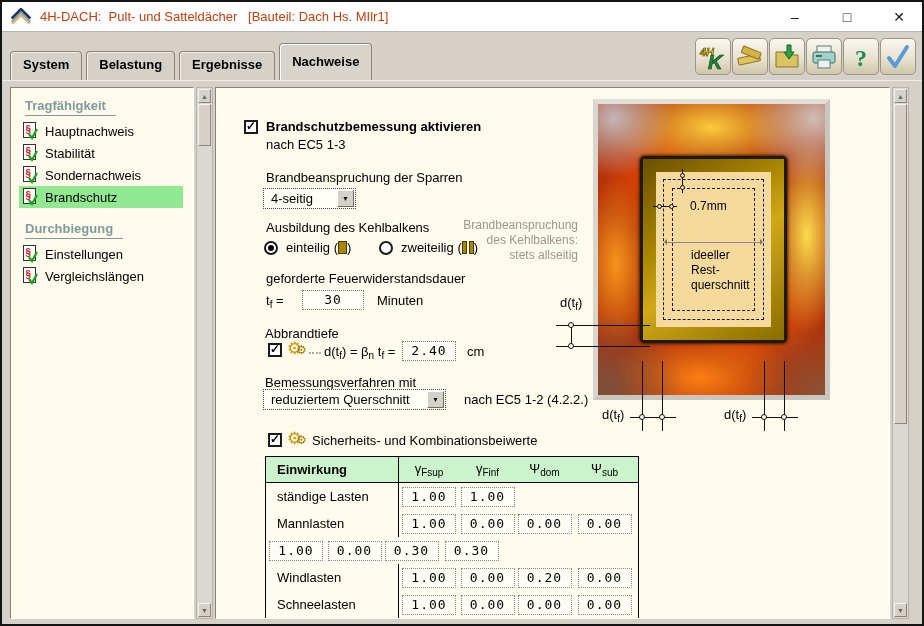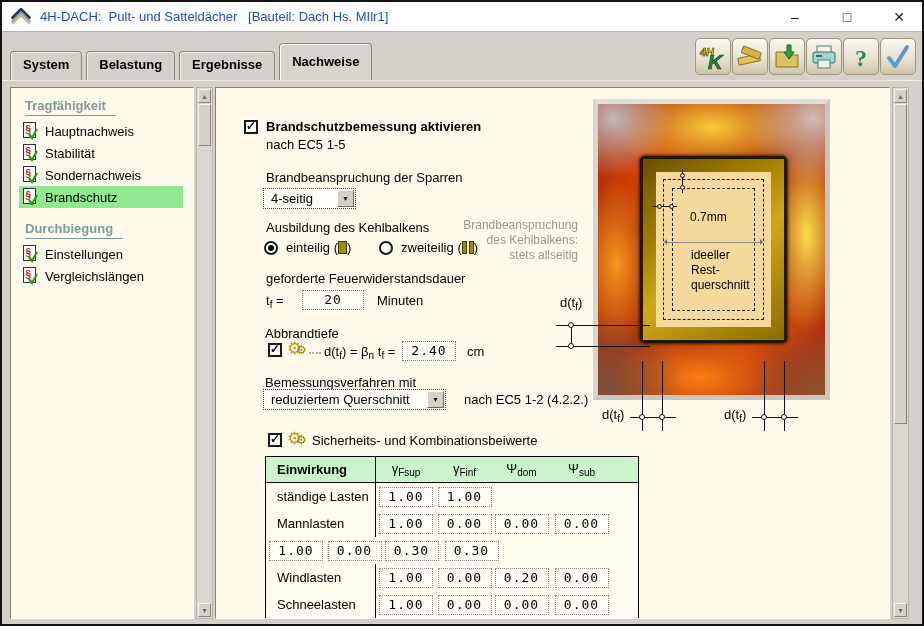--- a/index.html
+++ b/index.html
@@ -4,21 +4,21 @@
 <style>
   * { margin:0; padding:0; box-sizing:border-box; }
   html,body { width:924px; height:626px; }
   body { font-family:"Liberation Sans", sans-serif; font-size:13px; color:#000; }
 
   .window { position:relative; width:924px; height:626px; background:#d5d1c9; border:2px solid #141414; overflow:hidden; }
 
   
   .titlebar { position:absolute; left:0; top:0; width:100%; height:30px; background:#ffffff; border-bottom:1px solid #b8b4ac; display:flex; align-items:center; }
   .app-icon { width:22px; height:18px; margin:0 8px 0 8px; }
-  .title-text { font-size:13px; color:#1d4ed8; white-space:pre; }
+  .title-text { font-size:13px; color:#c2410c; white-space:pre; }
   .win-controls { position:absolute; right:10px; top:0; height:30px; display:flex; align-items:center; gap:26px; }
   .win-btn { width:26px; text-align:center; font-size:14px; color:#222; cursor:default; }
 
   
   .chrome { position:absolute; left:0; top:31px; width:100%; height:47px; background:#d5d1c9; }
   .tabs { position:absolute; left:8px; bottom:0; display:flex; align-items:flex-end; gap:4px; }
   .tab { background:#d5d1c9; border:1px solid #8a867e; border-bottom:none; border-top-left-radius:4px; border-top-right-radius:4px; box-shadow:inset 1px 1px 0 #f4f1ec; font-weight:bold; padding:5px 12px 6px 12px; height:29px; }
   .tab.active { height:37px; padding-top:10px; background:#d8d4cc; position:relative; z-index:2; box-shadow:inset 1px 1px 0 #ffffff; }
   .toolbar { position:absolute; right:6px; top:5px; display:flex; }
   .tool-btn { width:36px; height:37px; background:linear-gradient(180deg,#faf7ee 0%,#e8e2d0 55%,#cfc6a8 100%); border:1px solid #9a9584; border-radius:5px; margin-left:1px; display:flex; align-items:center; justify-content:center; }
@@ -57,21 +57,21 @@
   .sub { font-size:10px; vertical-align:-3px; }
   .gears { position:absolute; width:20px; height:18px; color:#C89800; }
   .gears .g1 { position:absolute; left:0; top:-3px; font-size:17px; }
   .gears .g2 { position:absolute; left:9px; top:2px; font-size:12px; color:#A07F00; }
   .leader { position:absolute; width:12px; border-bottom:2px dotted #b0aca4; }
 
   
   .ktable { position:absolute; left:49px; top:368px; width:374px; border:1px solid #000; background:#FFFBEE; }
   .thead { height:26px; background:#CCF4CC; border-bottom:1px solid #000; display:flex; align-items:center; }
   .trow { height:27px; display:flex; align-items:center; }
-  .tlabel { width:110px; padding-left:11px; border-right:1px solid #000; align-self:stretch; display:flex; align-items:center; }
+  .tlabel { width:133px; padding-left:11px; border-right:1px solid #000; align-self:stretch; display:flex; align-items:center; }
   .thead .tlabel { font-weight:bold; }
   .slot { width:57px; display:flex; justify-content:center; }
   .slot.s1 { width:60px; } .slot.s4 { width:63px; }
   .hcell { font-weight:normal; }
   .vcell { width:54px; height:20px; background:#FFFEF6; border:1px dotted #888; text-align:center; font-family:"DejaVu Sans Mono", monospace; letter-spacing:1px; line-height:18px; }
 
   
   .fire { position:absolute; left:377px; top:11px; width:237px; height:301px; border:5px solid #c9c6c0; border-top-color:#e2dfd9; border-left-color:#d8d5cf; background-color:#b03008; overflow:visible;
     background-image:
       radial-gradient(circle at 7% 5%, rgba(195,190,195,0.95) 0%, rgba(195,190,195,0) 17%),
@@ -90,21 +90,21 @@
   .dashrect { position:absolute; border:1px dashed #1a1a1a; }
   .d1 { inset:7px; } .d2 { inset:16px; }
   .rs-text { position:absolute; left:35px; top:76px; font-size:12px; line-height:15px; }
   .dim-arrow { position:absolute; left:9px; top:70px; height:1px; background:#8a8a8a; width:97px; }
   .dim-arrow::before, .dim-arrow::after { content:""; position:absolute; top:-3px; border:3.5px solid transparent; }
   .dim-arrow::before { left:-1px; border-right-color:#707070; border-left:none; }
   .dim-arrow::after { right:-1px; border-left-color:#707070; border-right:none; }
   .tick-v { position:absolute; width:1px; background:#111; }
   .tick-h { position:absolute; height:1px; background:#111; }
   .ring { position:absolute; width:5px; height:5px; border:1px solid #111; border-radius:50%; background:#F6DA9D; }
-  .small-dim-label { position:absolute; font-size:12px;margin-top:11px; }
+  .small-dim-label { position:absolute; font-size:12px; }
 
   
   .dimline-h { position:absolute; height:1px; background:#111; z-index:5; }
   .dimline-v { position:absolute; width:1px; background:#111; z-index:5; }
   .dim-ring { position:absolute; width:6px; height:6px; border:1px solid #111; border-radius:50%; background:#FFFAEC; z-index:6; }
   .dtf-label { position:absolute; z-index:6; font-size:13px; }
 </style>
 </head>
 <body>
 
@@ -238,21 +238,21 @@
           <span>▼</span>
         </div>
     </div>
 
     <div class="panel mainpanel">
 
       <div class="cb" style="left:28px; top:32px;">
           <span class="mark">✓</span>
         </div>
       <div class="lbl bold" style="left:50px; top:31px;">Brandschutzbemessung aktivieren</div>
-      <div class="lbl" style="left:50px; top:49px;">nach EC5 1-5</div>
+      <div class="lbl" style="left:50px; top:49px;">nach EC5 1-3</div>
 
       <div class="lbl" style="left:50px; top:82px;">Brandbeanspruchung der Sparren</div>
       <div class="combo" style="left:47px; top:100px; width:93px;">
         <span class="txt">4-seitig</span>
         <span class="arrow-btn">
             <span>▼</span>
           </span>
       </div>
 
       <div class="lbl" style="left:50px; top:132px;">Ausbildung des Kehlbalkens</div>
@@ -270,21 +270,21 @@
         <span>Brandbeanspruchung</span><br>
         <span>des Kehlbalkens:</span><br>
         <span>stets allseitig</span>
       </div>
 
       <div class="lbl" style="left:50px; top:183px;">geforderte Feuerwiderstandsdauer</div>
       <div class="lbl" style="left:50px; top:205px;text-align:center;">
         <span>t</span><span class="sub">f</span>
         <span>=</span>
       </div>
-      <div class="field" style="left:86px; top:202px; width:62px;">20</div>
+      <div class="field" style="left:86px; top:202px; width:62px;">30</div>
       <div class="lbl" style="left:161px; top:205px;">Minuten</div>
 
       <div class="lbl" style="left:49px; top:238px;">Abbrandtiefe</div>
       <div class="cb" style="left:52px; top:255px;">
           <span class="mark">✓</span>
         </div>
       <div class="gears" style="left:71px; top:253px;">
           <span class="g1">⚙</span>
           <span class="g2">⚙</span>
         </div>

